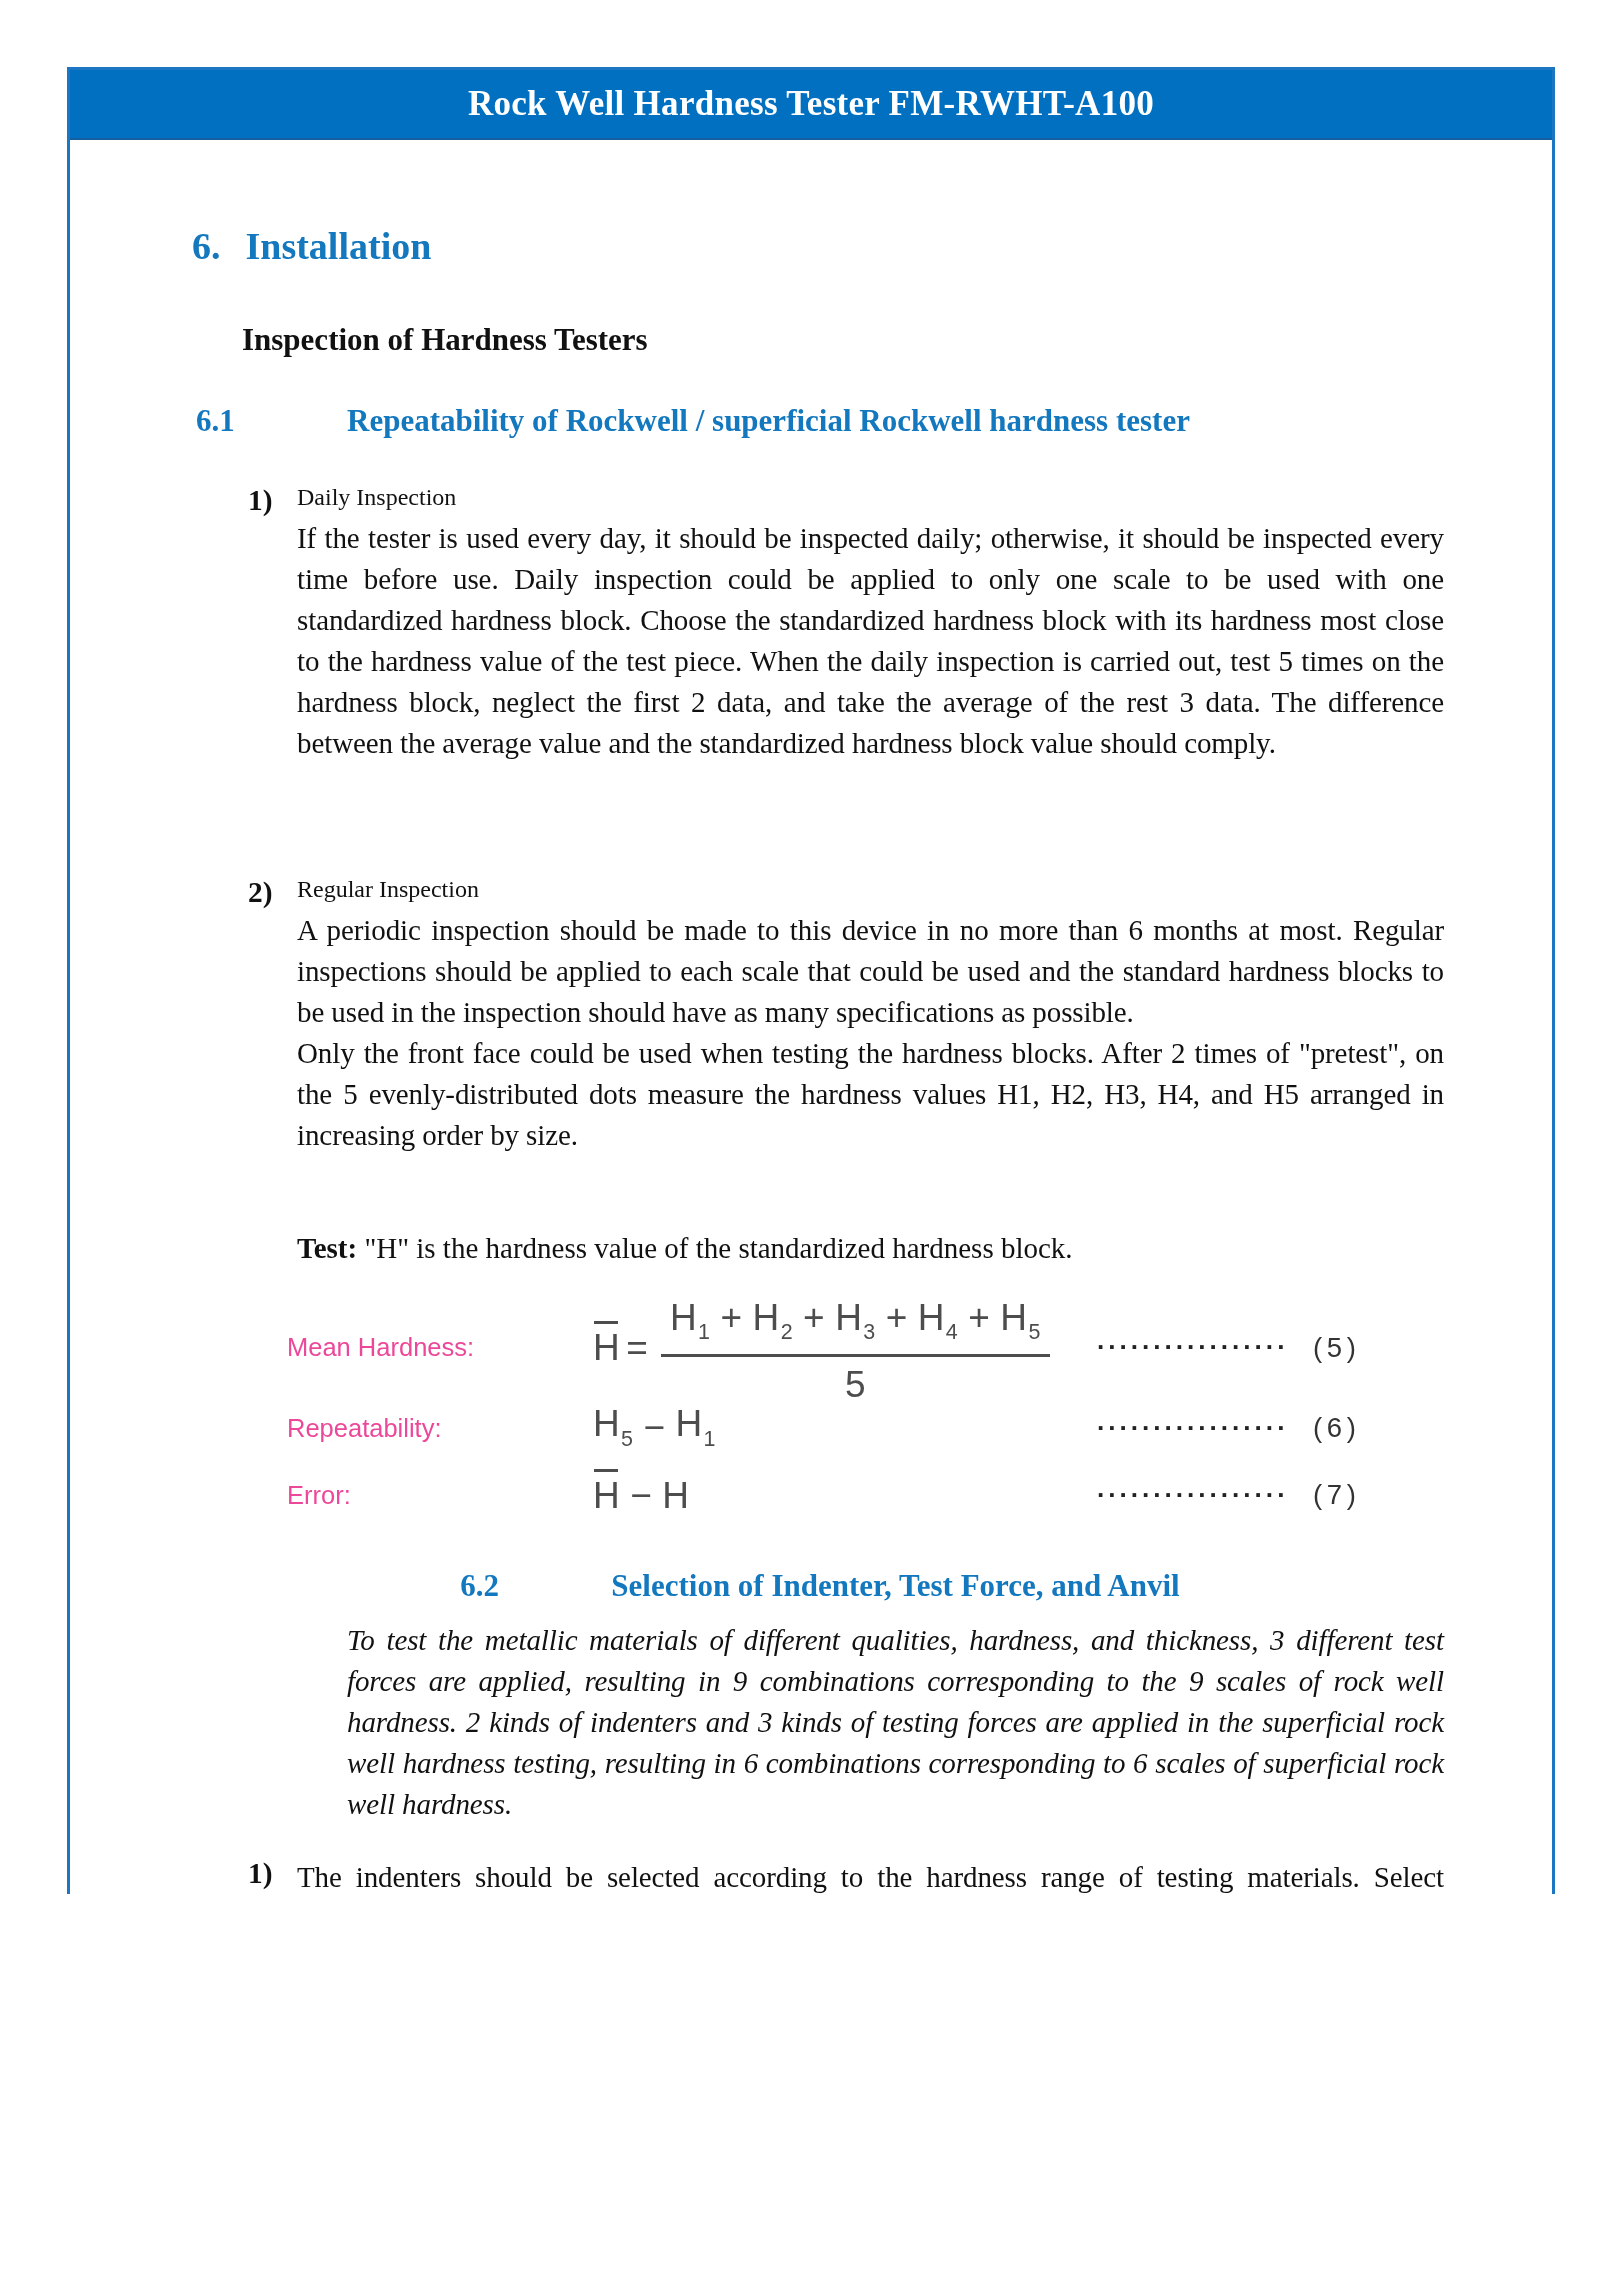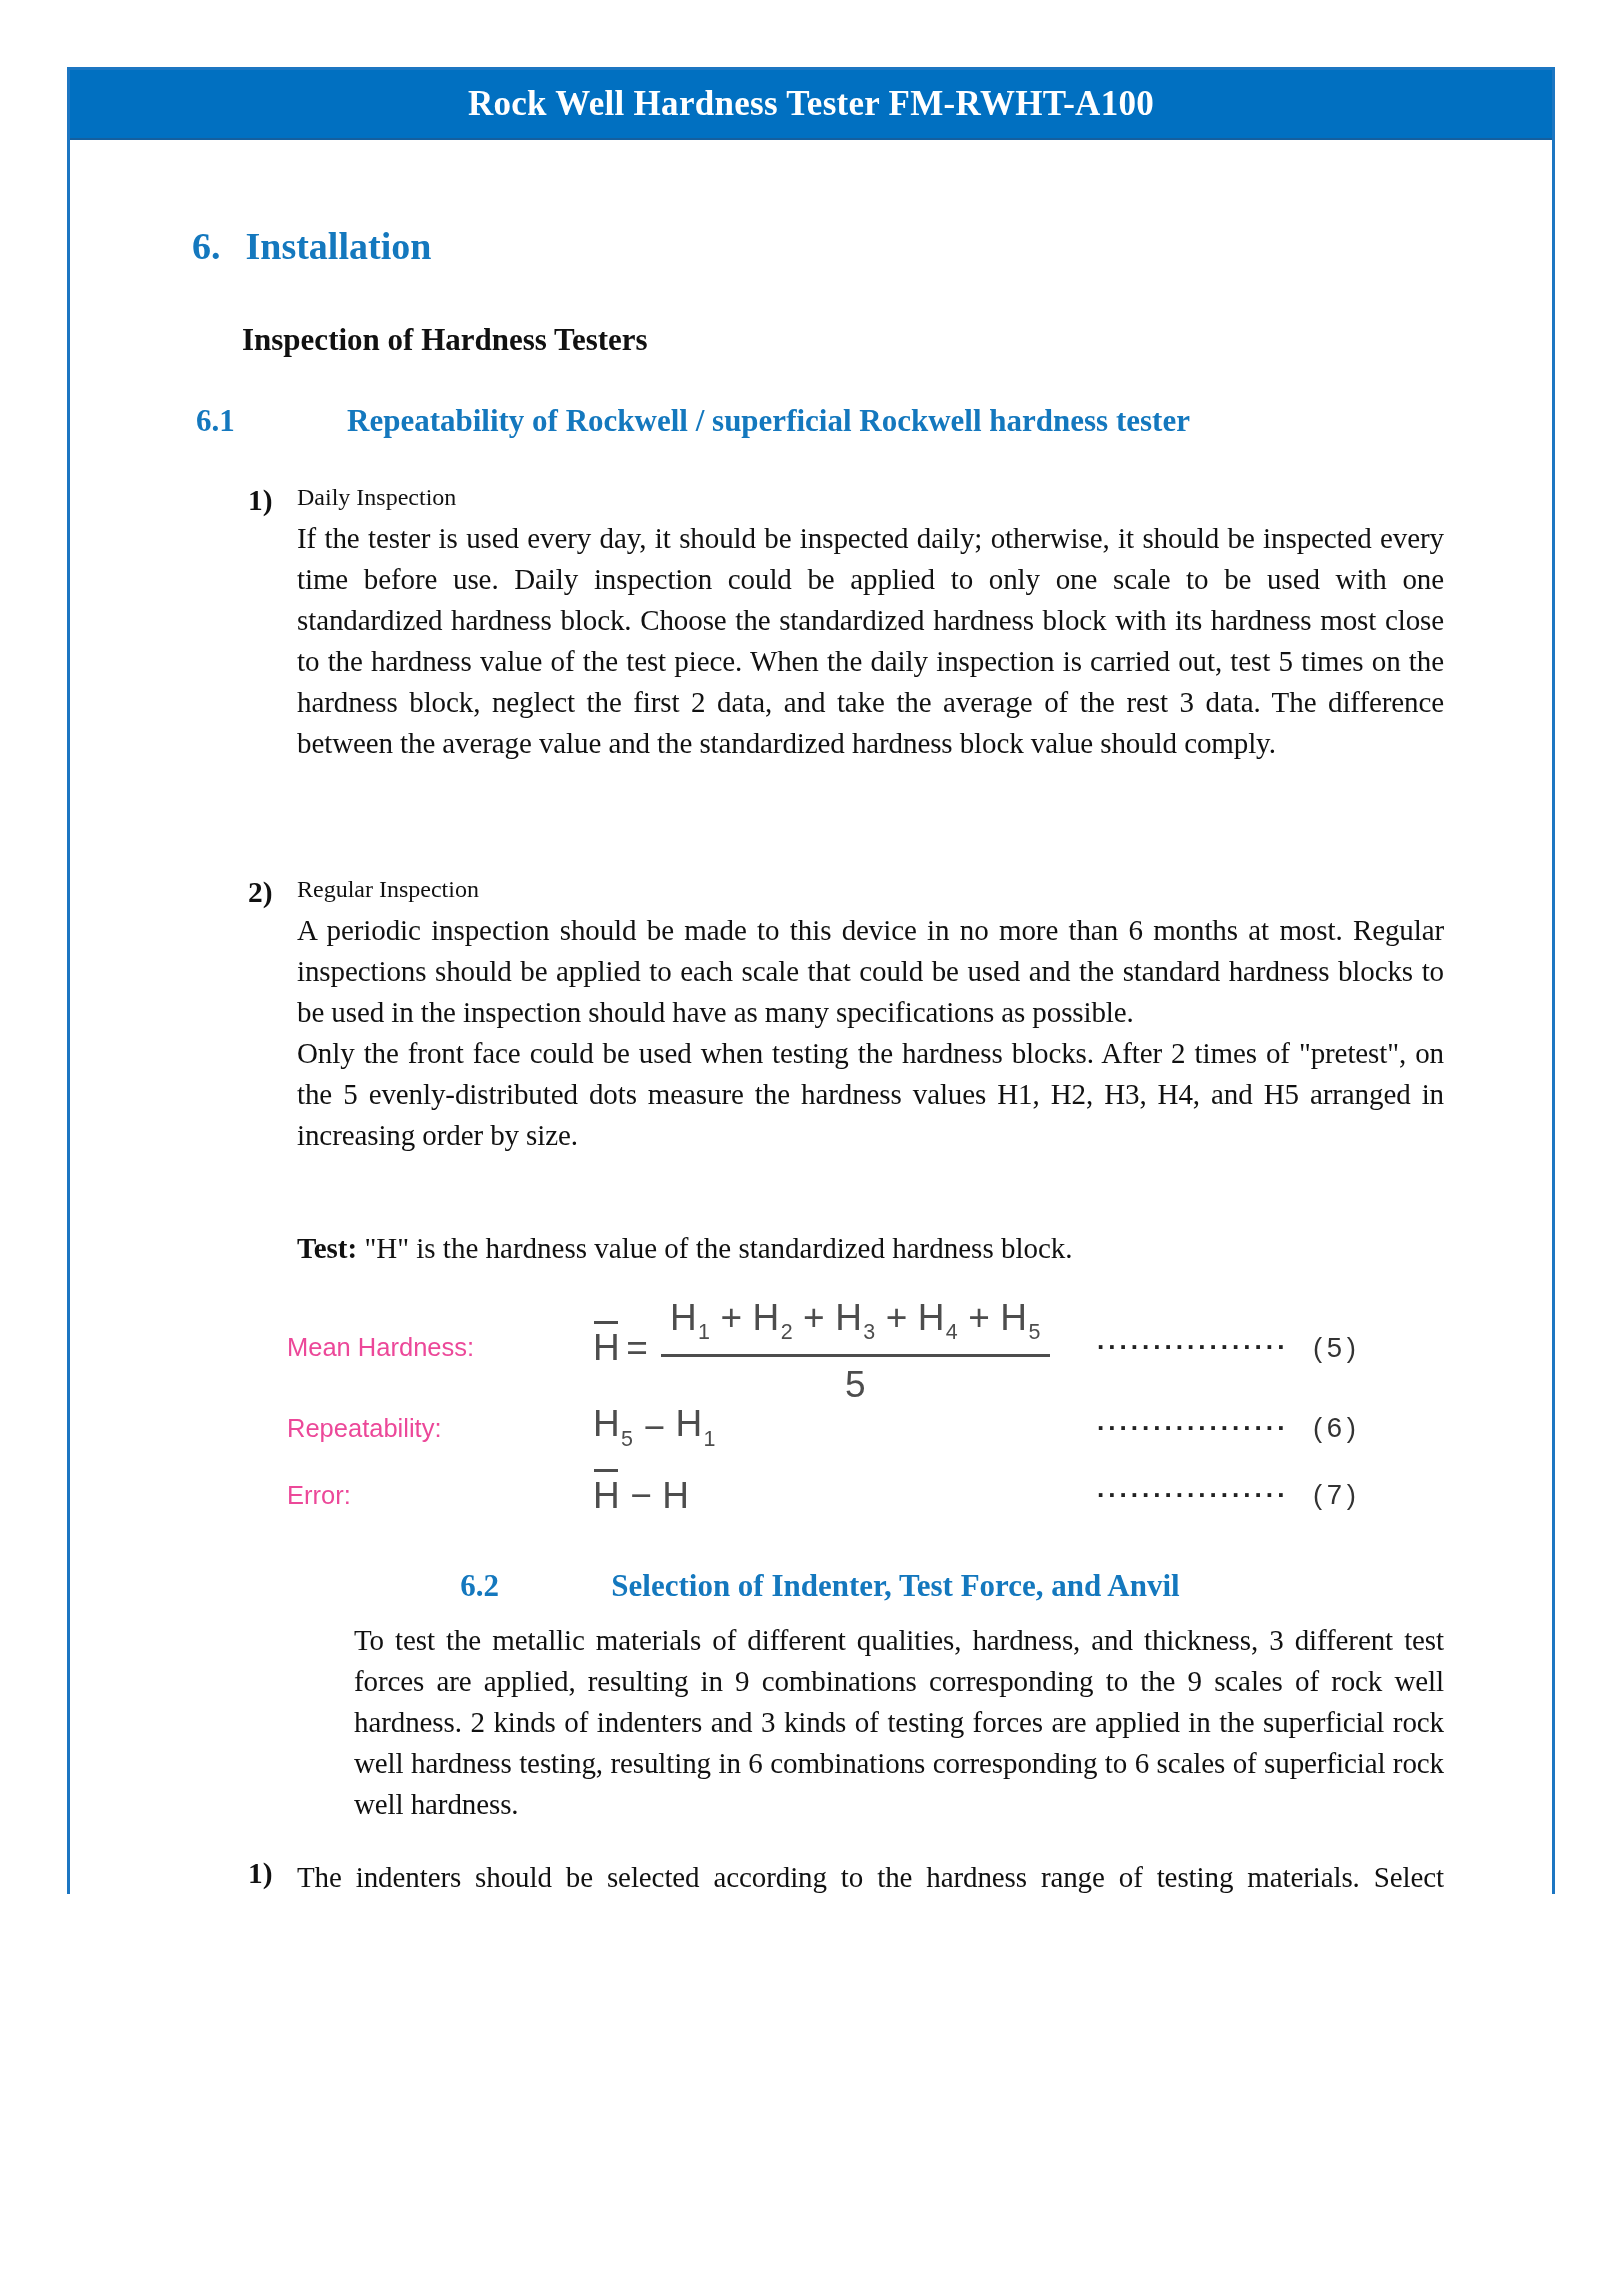--- a/index.html
+++ b/index.html
@@ -23,21 +23,21 @@
   .s61{top:333px;left:126px;}
   .s62head{top:1498px;left:126px;right:108px;justify-content:center;}
   .li{position:absolute;left:227px;right:108px;}
   .li .marker{position:absolute;left:-49px;top:0;font-weight:bold;font-size:29.4px;}
   .li-title{font-size:24px;font-weight:normal;margin:0 0 6.5px 0;}
   .body{font-size:29px;line-height:41px;text-align:justify;margin:0;letter-spacing:-0.1px;}
   .body + .body{margin-top:0;}
   .li1{top:414px;} .li2{top:806px;} .li3{top:1787px;}
   .note{position:absolute;top:1158px;left:227px;right:108px;font-size:29px;line-height:41px;margin:0;}
   .note b{font-weight:bold;}
-  .s62p{position:absolute;top:1550px;left:284px;right:108px;}
+  .s62p{position:absolute;top:1550px;left:277px;right:108px;font-style:italic;}
   
   .frow{position:absolute;left:217px;right:92px;display:flex;align-items:center;
         font-family:"Liberation Sans", sans-serif;color:var(--formula);}
   .frow1{top:1207px;height:141px;} .frow2{top:1322px;height:72px;} .frow3{top:1389px;height:72px;}
   .flabel{width:306px;flex:none;font-size:25.5px;color:#ec4899;}
   .fmath{width:504px;flex:none;font-size:37px;display:flex;align-items:center;}
   .fH{position:relative;display:inline-block;line-height:1;}
   .fbar::before{content:"";position:absolute;left:1.3px;right:1.3px;top:-7.9px;height:3.3px;background:var(--formula);}
   .fsub{font-size:58%;vertical-align:-0.45em;margin-left:1.3px;}
   .fop{margin:0 10.5px;line-height:1;}

